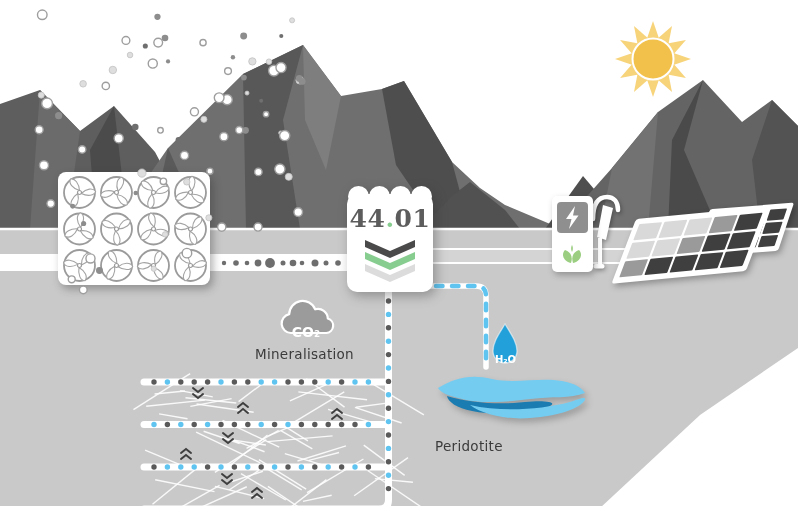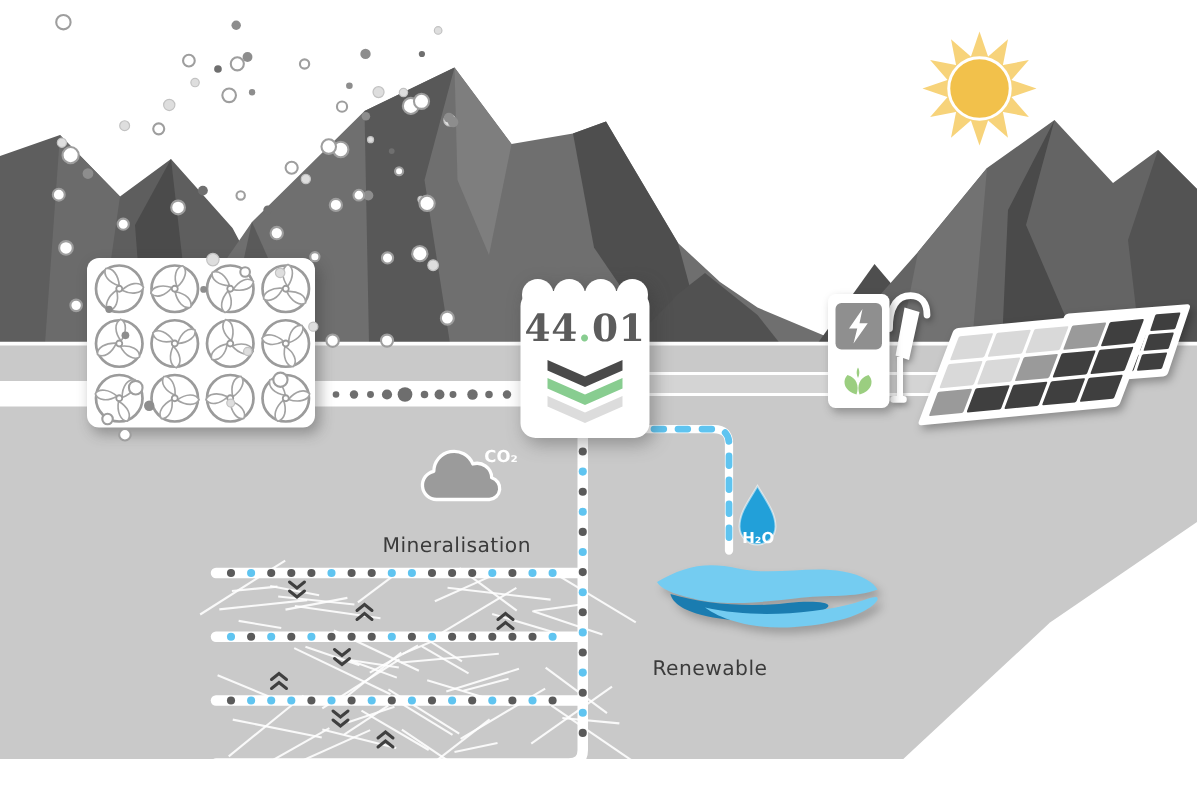--- a/index.html
+++ b/index.html
@@ -28,21 +28,21 @@
   .charger{position:absolute;left:552px;top:196px;width:41px;height:76px;background:#fff;
            border-radius:5px;box-shadow:2px 3px 6px rgba(50,50,50,.35);z-index:10;}
   .bolt-box{position:absolute;left:5px;top:6px;width:31px;height:31px;background:#8f8f8f;border-radius:4px;}
   .plant{position:absolute;left:7px;top:46px;}
 
   
   .label{position:absolute;font-size:13.5px;line-height:1.2;color:var(--label,#3b3b3b);
          letter-spacing:.3px;white-space:nowrap;z-index:15;}
   .label.big{font-size:14px;}
   .badge-text{position:absolute;text-align:center;color:#fff;font-weight:bold;z-index:15;}
-  #co2-text{left:288px;top:298px;width:36px;font-size:11px;margin-left:28px;}
+  #co2-text{left:288px;top:324px;width:36px;font-size:14px;}
   #h2o-text{left:492px;top:354px;width:27px;font-size:10px;}
 </style>
 </head>
 <body>
 
 <div class="canvas">
 
   <svg id="bg" class="layer" width="798" height="530" viewBox="0 0 798 530">
 
     <g id="sun" transform="translate(653,59)">
@@ -445,22 +445,22 @@
         <polygon points="18,4 9,17 14.5,17 12,27 21.5,13.5 16,13.5" fill="#ffffff"></polygon>
       </svg>
     </div>
     <svg class="plant" width="26" height="24" viewBox="0 0 26 24">
       <path d="M12 21 C4 19 2 12 6 8 C12 10 14 15 12 21 Z" style="fill:var(--plant-green,#9bce80)"></path>
       <path d="M14 21 C22 19 24 12 20 8 C14 10 12 15 14 21 Z" style="fill:var(--plant-green,#9bce80)"></path>
       <path d="M13 10 C11 6 13 3 13 3 C13 3 15 6 13 10 Z" style="fill:var(--plant-green,#9bce80)"></path>
     </svg>
   </div>
 
-  <div class="label" style="left:255px;top:356px">Mineralisation</div>
-  <div class="label" style="left:435px;top:438px">Renewable</div>
+  <div class="label" style="left:255px;top:346px">Mineralisation</div>
+  <div class="label" style="left:435px;top:438px">Peridotite</div>
 
   <div class="badge-text" id="co2-text">CO₂</div>
   <div class="badge-text" id="h2o-text">H₂O</div>
 
   <svg id="fg" class="layer" width="798" height="530" viewBox="0 0 798 530">
     <g id="particles">
         <circle cx="99.47082675527781" cy="270.5185939099174" r="3.468566626450047" fill="#8d8d8d"></circle>
         <circle cx="266.0615603416227" cy="114.1587991900742" r="2.7063521086238325" fill="#fff" stroke="#9e9e9e" stroke-width="1.4"></circle>
         <circle cx="178.43771241838112" cy="139.87570762308314" r="2.889064792916179" fill="#6f6f6f"></circle>
         <circle cx="245.54933938663453" cy="130.31589634600095" r="3.3338582643773407" fill="#8d8d8d"></circle>

